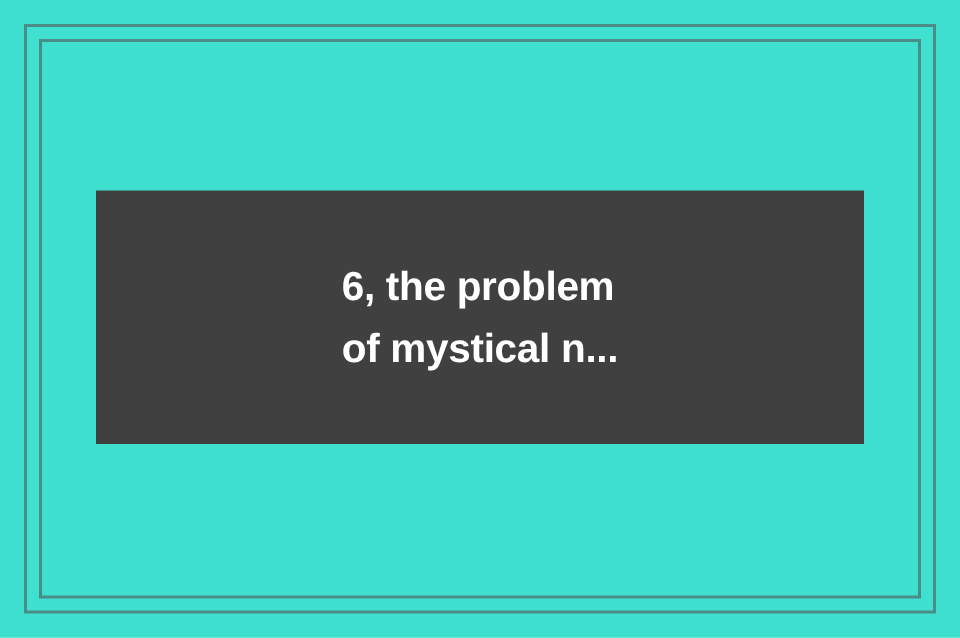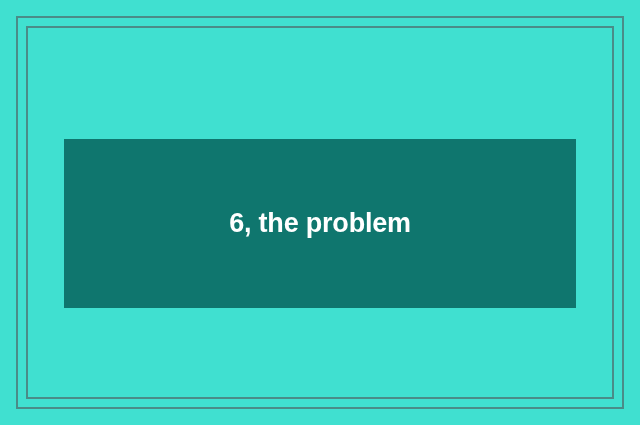--- a/index.html
+++ b/index.html
@@ -47,26 +47,25 @@
     pointer-events: none;
   }
 
   
   .content-panel {
     position: absolute;
     left: 64px;
     top: 127px;
     width: 512px;
     height: 169px;
-    background: #0f766e;
+    background: #404040;
     box-sizing: border-box;
     display: flex;
     align-items: center;
     justify-content: center;
-    margin-top: 12px;
   }
 
   .caption-block {
     display: block;
     text-align: left;
   }
 
   .caption-line {
     display: block;
     color: #ffffff;
@@ -82,16 +81,17 @@
 <body>
 
 <div class="canvas">
 
   <div class="frame-outer"></div>
   <div class="frame-inner"></div>
 
   <div class="content-panel">
     <div class="caption-block">
       <span class="caption-line">6, the problem</span>
+      <span class="caption-line">of mystical n...</span>
     </div>
   </div>
 
 </div>
 
 </body></html>

